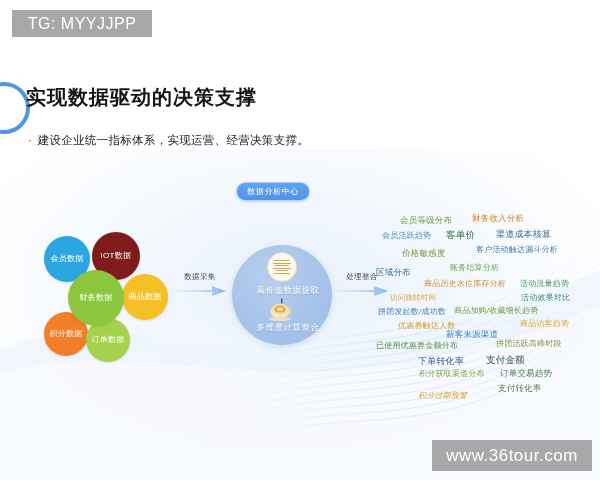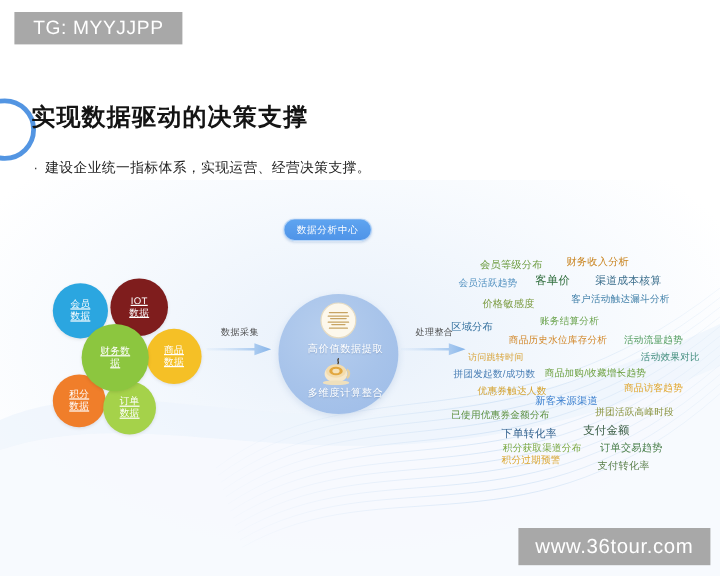--- a/index.html
+++ b/index.html
@@ -115,29 +115,27 @@
     top: 232px;
     width: 150px;
     height: 128px;
     z-index: 3;
   }
   .bubble {
     position: absolute;
     border-radius: 50%;
     color: #ffffff;
     display: flex;
-    flex-direction: column;
     align-items: center;
     justify-content: center;
     text-align: center;
     font-size: 8px;
     line-height: 10px;
     letter-spacing: .3px;
     box-shadow: 0 1px 3px rgba(0,0,0,.10);
-    text-decoration: underline;
   }
   .bubble span { display: block; }
 
   
   .center-circle {
     position: absolute;
     left: 232px;
     top: 245px;
     width: 100px;
     height: 100px;
@@ -385,32 +383,32 @@
       <div class="wc" style="left: 10px; top: 20px; font-size: 8px; color: rgb(79, 143, 191);">会员活跃趋势</div>
       <div class="wc" style="left: 74px; top: 18px; font-size: 9.5px; color: rgb(47, 109, 60);">客单价</div>
       <div class="wc" style="left: 124px; top: 18px; font-size: 9px; color: rgb(59, 110, 140);">渠道成本核算</div>
       <div class="wc" style="left: 30px; top: 37px; font-size: 8.5px; color: rgb(122, 154, 63);">价格敏感度</div>
       <div class="wc" style="left: 104px; top: 34px; font-size: 8px; color: rgb(63, 127, 168);">客户活动触达漏斗分析</div>
       <div class="wc" style="left: 78px; top: 52px; font-size: 8px; color: rgb(106, 163, 76);">账务结算分析</div>
       <div class="wc" style="left: 4px; top: 56px; font-size: 8.5px; color: rgb(47, 109, 156);">区域分布</div>
       <div class="wc" style="left: 52px; top: 68px; font-size: 8px; color: rgb(210, 136, 42);">商品历史水位库存分析</div>
       <div class="wc" style="left: 148px; top: 68px; font-size: 8px; color: rgb(79, 155, 92);">活动流量趋势</div>
       <div class="wc" style="left: 18px; top: 82px; font-size: 7.5px; color: rgb(216, 164, 58);">访问跳转时间</div>
-      <div class="wc" style="left: 162px; top: 82px; font-size: 8px; color: rgb(61, 138, 122);">活动效果对比</div>
+      <div class="wc" style="left: 149px; top: 82px; font-size: 8px; color: rgb(61, 138, 122);">活动效果对比</div>
       <div class="wc" style="left: 6px; top: 96px; font-size: 8px; color: rgb(74, 127, 181);">拼团发起数/成功数</div>
       <div class="wc" style="left: 82px; top: 95px; font-size: 8px; color: rgb(106, 159, 60);">商品加购/收藏增长趋势</div>
       <div class="wc" style="left: 26px; top: 110px; font-size: 8px; color: rgb(212, 161, 44);">优惠券触达人数</div>
       <div class="wc" style="left: 148px; top: 108px; font-size: 8px; color: rgb(224, 165, 42);">商品访客趋势</div>
       <div class="wc" style="left: 74px; top: 118px; font-size: 8.5px; color: rgb(58, 127, 207);">新客来源渠道</div>
       <div class="wc" style="left: 4px; top: 130px; font-size: 8px; color: rgb(90, 143, 62);">已使用优惠券金额分布</div>
       <div class="wc" style="left: 124px; top: 128px; font-size: 8px; color: rgb(138, 148, 64);">拼团活跃高峰时段</div>
       <div class="wc" style="left: 46px; top: 145px; font-size: 9px; color: rgb(47, 95, 140);">下单转化率</div>
       <div class="wc" style="left: 114px; top: 143px; font-size: 9.5px; color: rgb(51, 87, 61);">支付金额</div>
       <div class="wc" style="left: 6px; top: 158px; font-size: 8px; color: rgb(122, 168, 63); margin-left: 41px;">积分获取渠道分布</div>
       <div class="wc" style="left: 128px; top: 157px; font-size: 8.5px; color: rgb(74, 127, 74);">订单交易趋势</div>
-      <div class="wc" style="left: 46px; top: 168px; font-size: 8px; color: rgb(219, 165, 44);">积分过期预警</div>
+      <div class="wc" style="left: 46px; top: 180px; font-size: 8px; color: rgb(219, 165, 44); font-style: italic;">积分过期预警</div>
       <div class="wc" style="left: 126px; top: 172px; font-size: 8.5px; color: rgb(90, 127, 74);">支付转化率</div>
     </div>
 
   <div class="watermark" id="watermark-top">TG: MYYJJPP</div>
   <div class="watermark" id="watermark-bottom">www.36tour.com</div>
 
 </div>
 
 </body></html>

